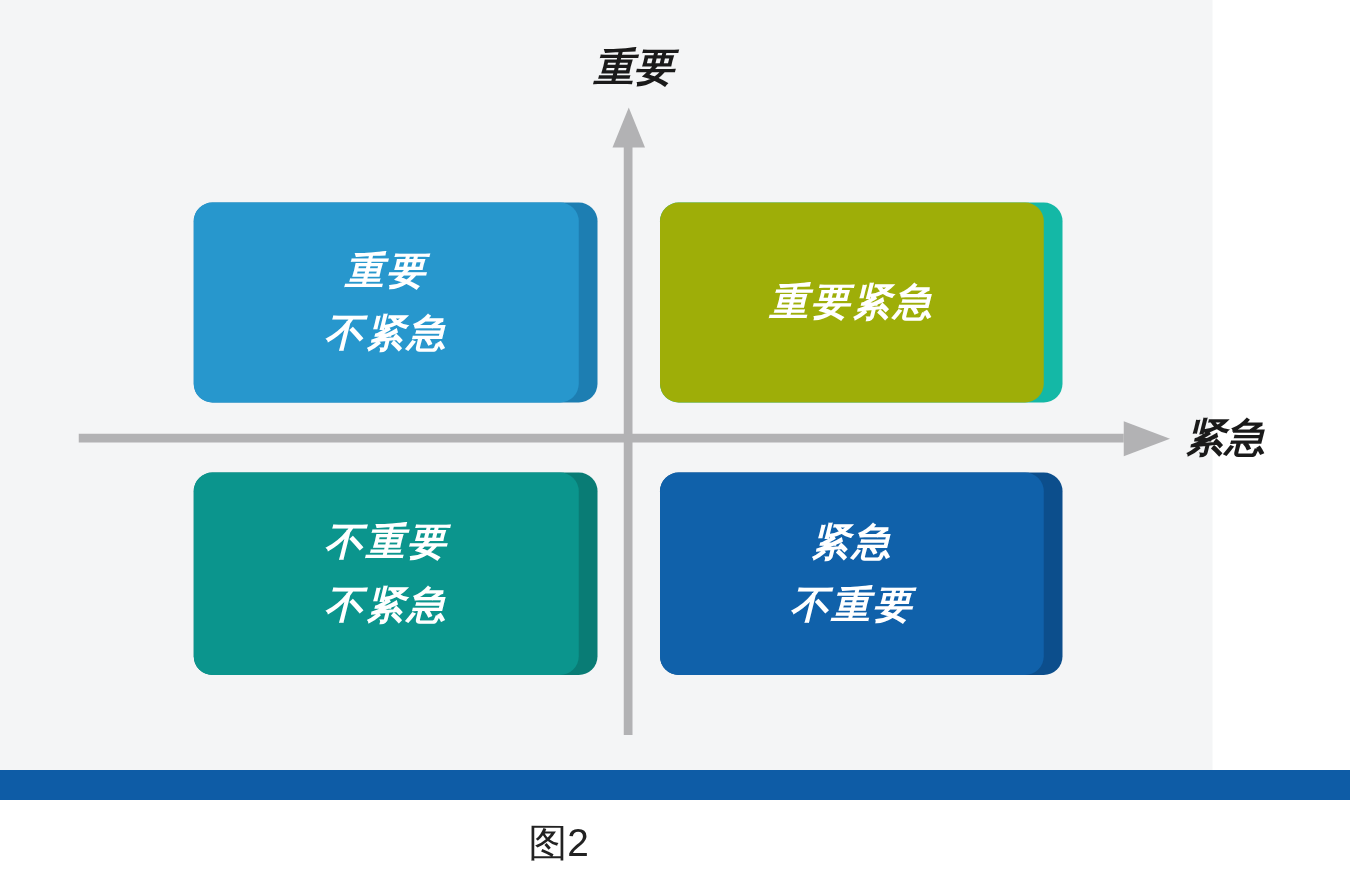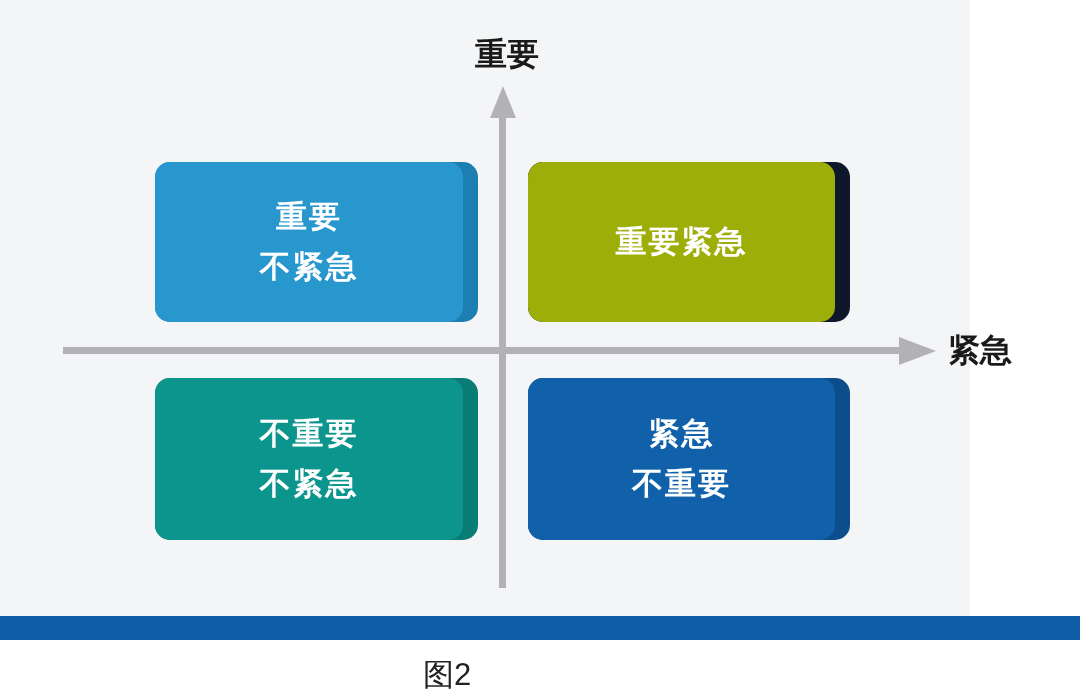--- a/index.html
+++ b/index.html
@@ -9,21 +9,21 @@
     height: 699px;
     overflow: hidden;
     font-family: "Liberation Sans", "DejaVu Sans", sans-serif;
     background: #ffffff;
   }
 
   
   .canvas {
     position: absolute;
     left: 0; top: 0;
-    width: 970px; height: 616px;
+    width: 970px; height: 616px; font-style: italic;
   }
 
   
   .axis-label {
     position: absolute;
     color: #1a1a1a;
     font-weight: 700;
     font-size: 32px;
     line-height: 1;
     white-space: nowrap;
@@ -124,21 +124,21 @@
     <div class="axis-line x-axis-line" style="background: rgb(178, 178, 180);"></div>
     <div class="arrow x-axis-arrow" style="border-left-color: rgb(178, 178, 180);"></div>
 
     <div class="box box-tl" style="background: rgb(29, 126, 178);">
       <div class="box-face" style="background: rgb(39, 151, 205);">
         <span class="box-line">重要</span>
         <span class="box-line">不紧急</span>
       </div>
     </div>
 
-    <div class="box box-tr" style="background: #0f172a;">
+    <div class="box box-tr" style="background: #14b8a6;">
       <div class="box-face" style="background: rgb(158, 174, 8);">
         <span class="box-line">重要紧急</span>
       </div>
     </div>
 
     <div class="box box-bl" style="background: rgb(9, 124, 117);">
       <div class="box-face" style="background: rgb(11, 149, 141);">
         <span class="box-line">不重要</span>
         <span class="box-line">不紧急</span>
       </div>

